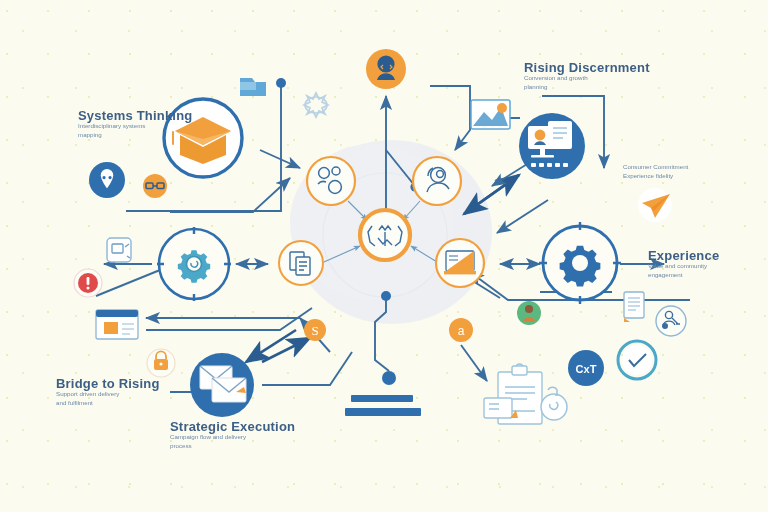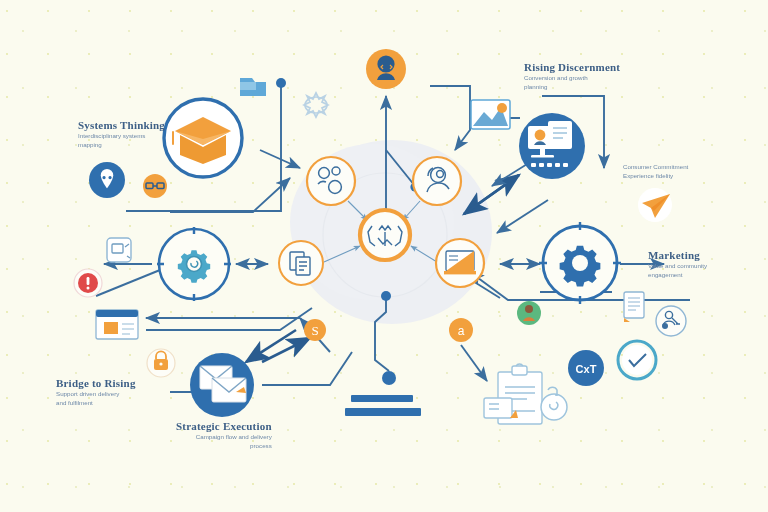--- a/index.html
+++ b/index.html
@@ -16,23 +16,23 @@
       radial-gradient(circle at 7px 11px, rgba(222,226,140,.55) 0.7px, transparent 1.1px),
       radial-gradient(circle at 23px 31px, rgba(216,222,150,.45) 0.7px, transparent 1.1px),
       radial-gradient(circle at 38px 6px, rgba(226,228,160,.40) 0.6px, transparent 1.0px);
     background-size:41px 43px, 53px 57px, 31px 29px;
     pointer-events:none;
   }
   svg.layer{position:absolute;left:0;top:0;width:768px;height:512px;}
 
   .lbl{position:absolute;pointer-events:none;}
   .lbl .t{
-    font-size:11px;font-weight:bold;color:#3d5f86;
+    font-size:13px;font-weight:bold;color:#3d5f86;
     letter-spacing:.2px;line-height:11px;
-    filter:blur(.55px);white-space:nowrap;font-family:Liberation Serif, serif;
+    filter:blur(.55px);white-space:nowrap;
   }
   .lbl .s{
     font-size:6.2px;color:#6d88a8;line-height:8.4px;
     filter:blur(.6px);white-space:nowrap;margin-top:1px;
   }
 </style>
 </head>
 <body>
 
 <div id="stage">
@@ -359,49 +359,49 @@
     </g>
 
     <g fill="none" stroke="#9ec4dd" stroke-width="1.5">
       <circle cx="554" cy="407" r="13" fill="#ffffff"></circle>
       <path d="M550,404 a4,4 0 1 0 6,-2"></path>
       <path d="M548,390 a5,5 0 0 1 9,0 v6"></path>
       <path d="M556,396 v-2"></path>
     </g>
   </svg>
 
-  <div class="lbl" style="left:78px;top:120px;">
+  <div class="lbl" style="left:78px;top:110px;">
     <div class="t">Systems Thinking</div>
     <div class="s">Interdisciplinary systems</div>
     <div class="s">mapping</div>
   </div>
 
   <div class="lbl" style="left:524px;top:62px;">
     <div class="t">Rising Discernment</div>
     <div class="s">Conversion and growth</div>
     <div class="s">planning</div>
   </div>
 
 
   <div class="lbl" style="left:623px;top:162px;">
     <div class="s">Consumer Commitment</div>
     <div class="s">Experience fidelity</div>
   </div>
 
   <div class="lbl" style="left:648px;top:250px;">
-    <div class="t">Marketing</div>
+    <div class="t">Experience</div>
     <div class="s">Value and community</div>
     <div class="s">engagement</div>
   </div>
 
   <div class="lbl" style="left:56px;top:378px;">
     <div class="t">Bridge to Rising</div>
     <div class="s">Support driven delivery</div>
     <div class="s">and fulfilment</div>
   </div>
 
-  <div class="lbl" style="left:176px;top:421px;text-align:right;">
+  <div class="lbl" style="left:170px;top:421px;">
     <div class="t">Strategic Execution</div>
     <div class="s">Campaign flow and delivery</div>
     <div class="s">process</div>
   </div>
 
 </div>
 
 </body></html>

